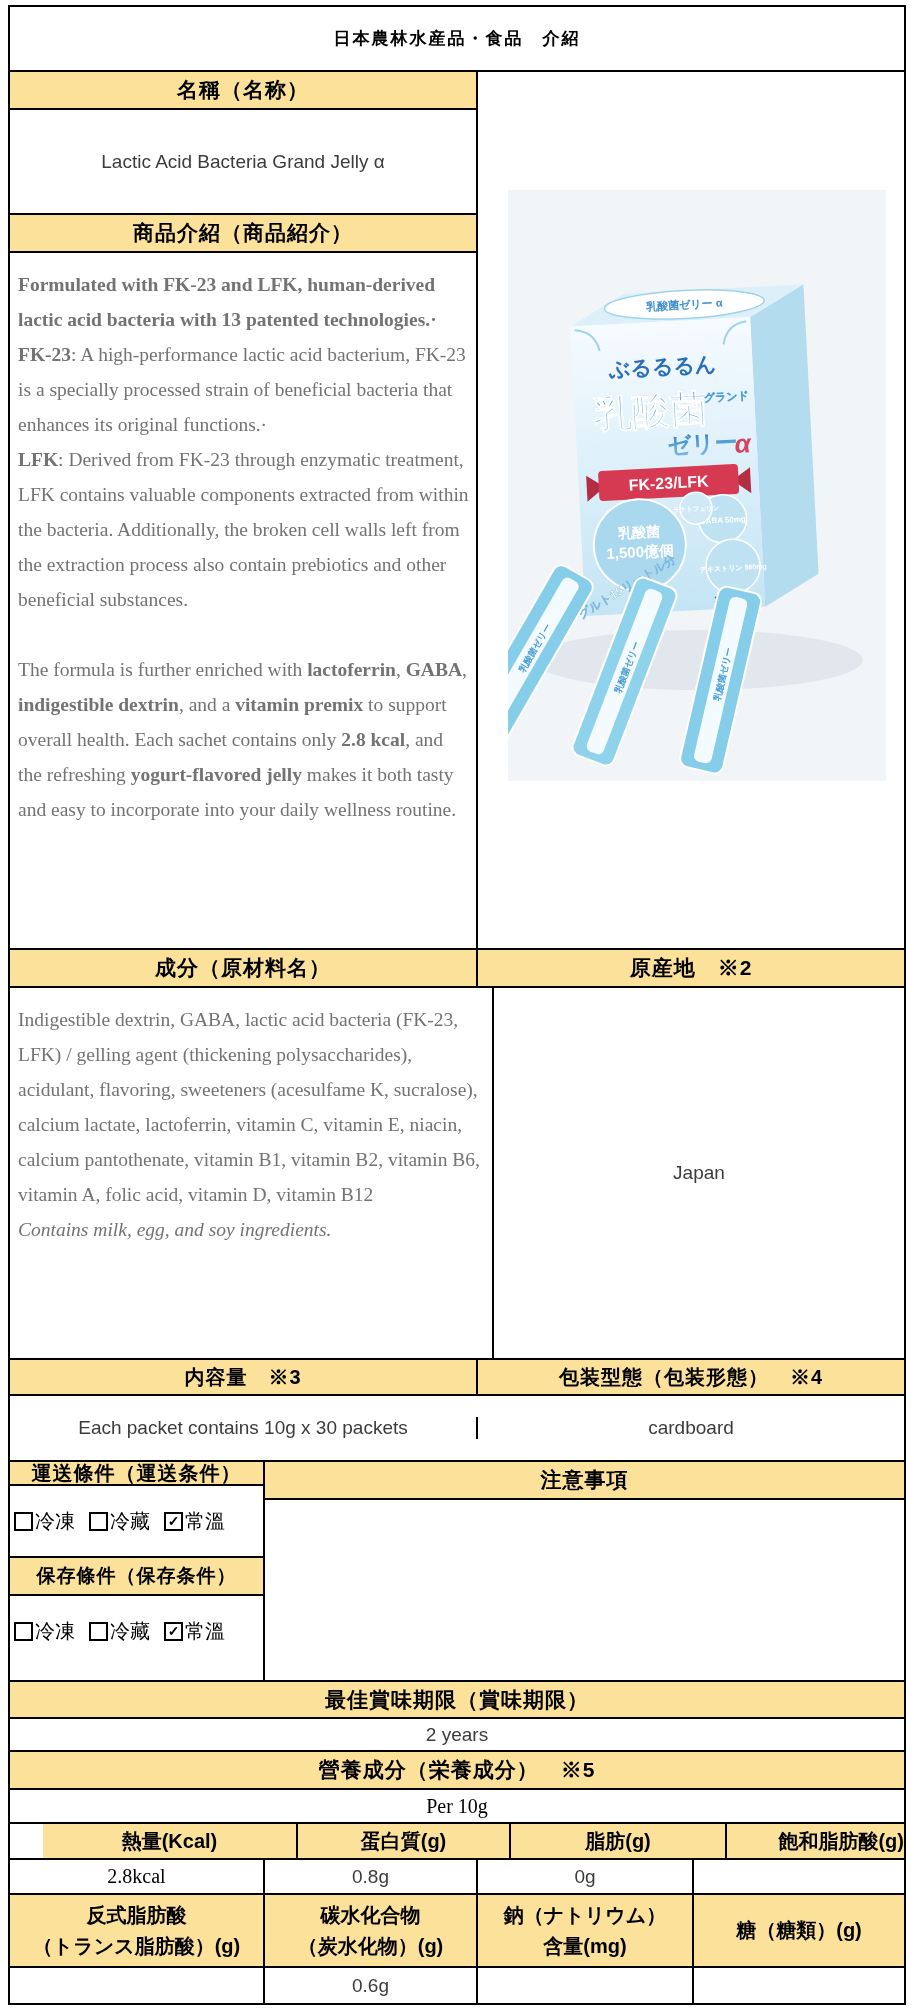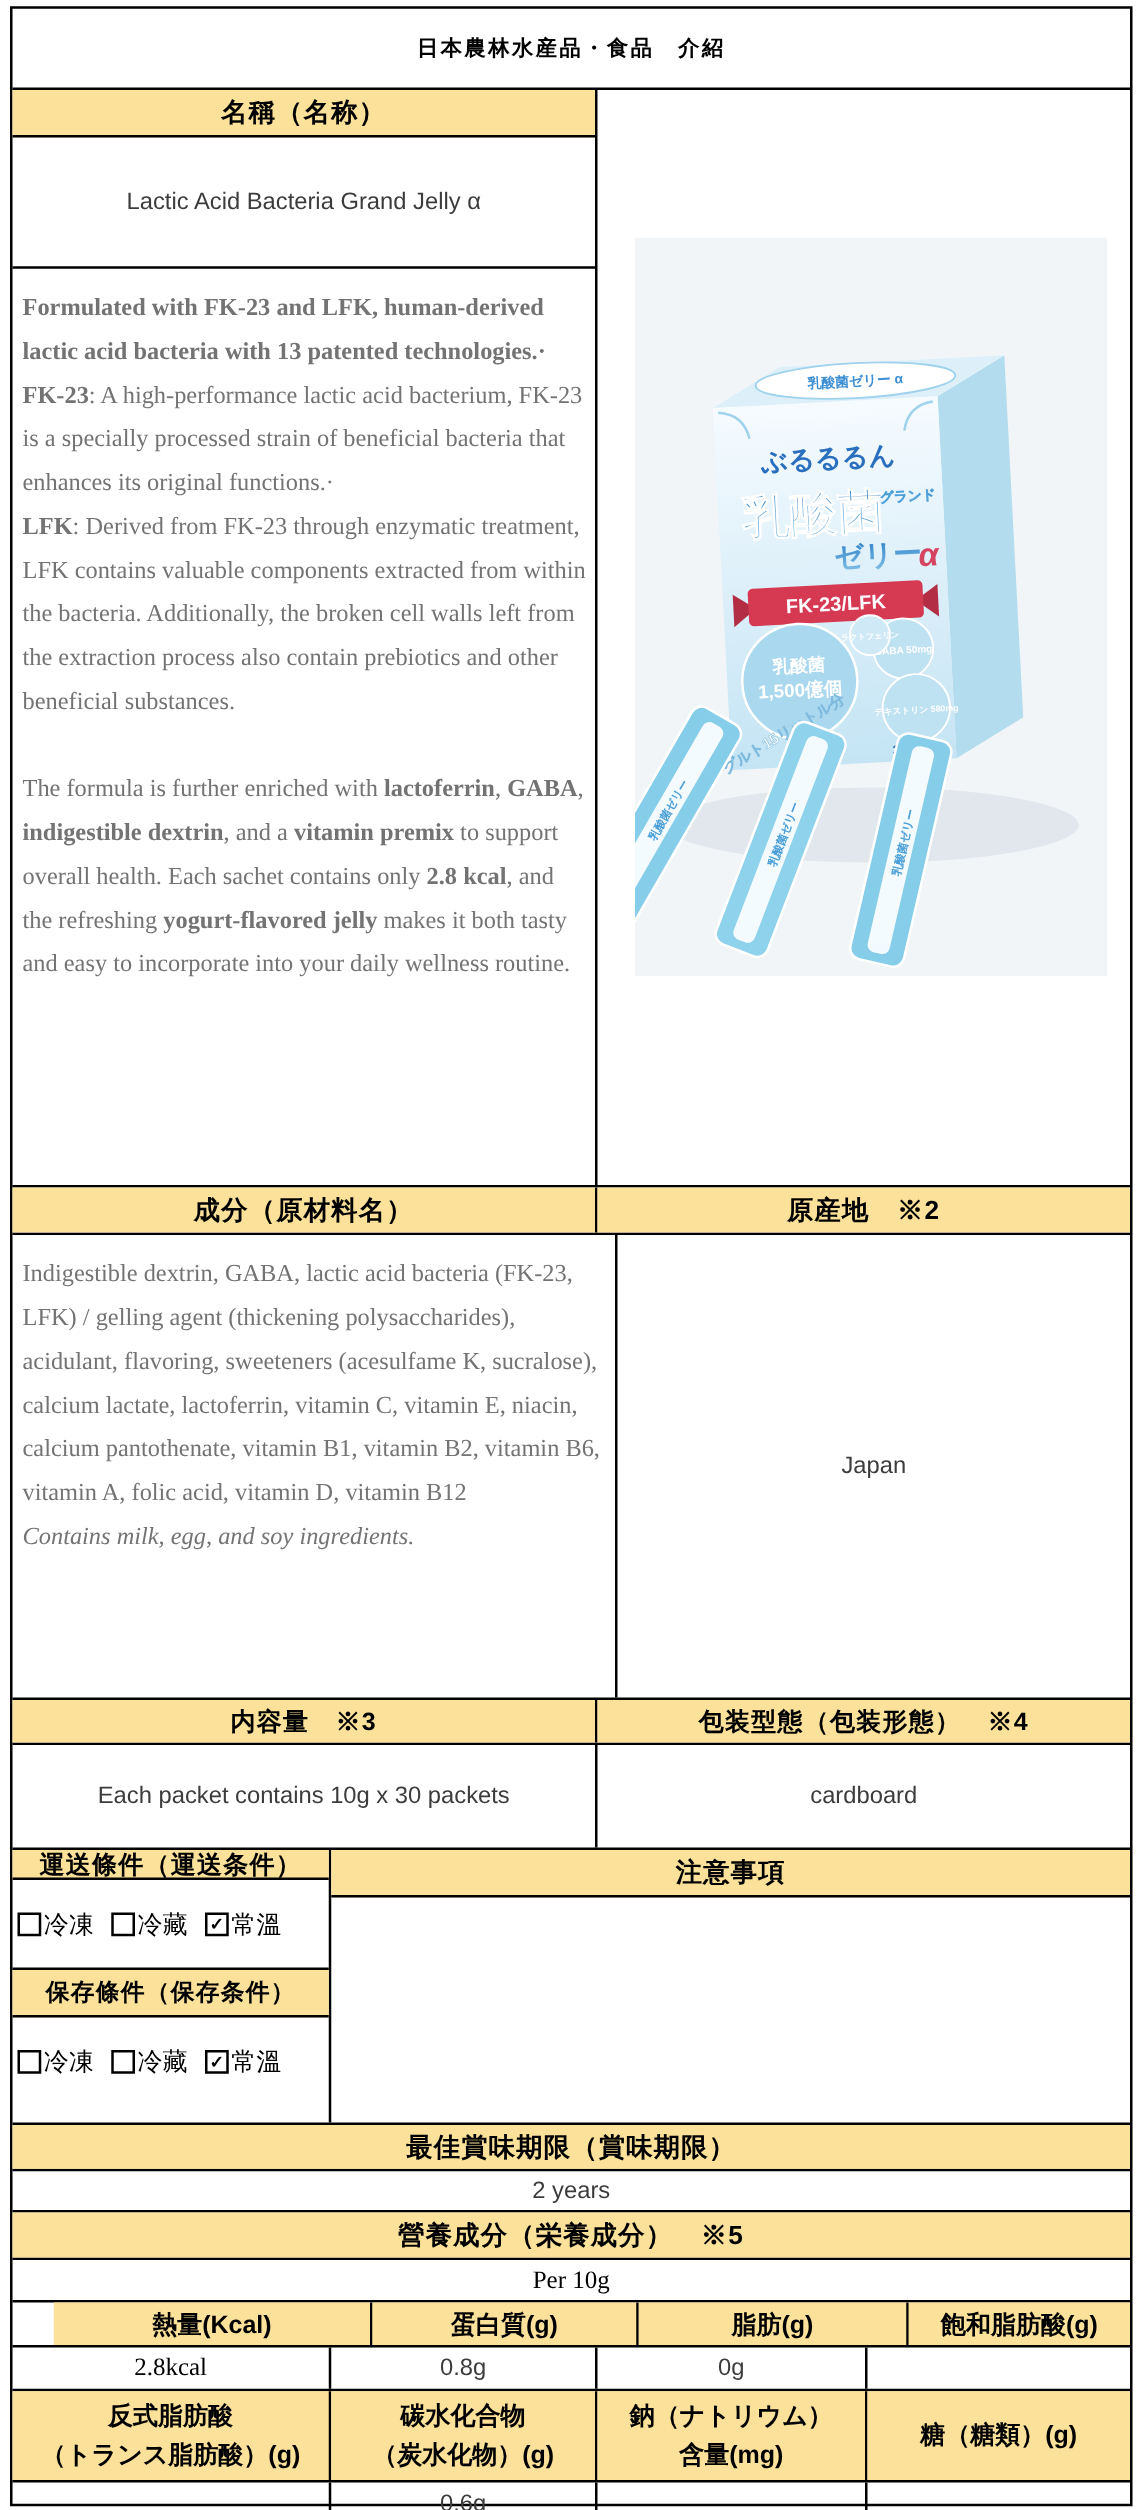--- a/index.html
+++ b/index.html
@@ -46,20 +46,23 @@
     </div>
 
     <div class="row" style="height:878px;">
       <div class="colblock br" style="width:468px;">
         <div class="sub bb hdr" style="height:38px;">
           <span>名稱（名称）</span>
         </div>
         <div class="sub bb val-sans" style="height:105px;">
           <span>Lactic Acid Bacteria Grand Jelly α</span>
         </div>
+        <div class="sub bb hdr" style="height:38px;">
+          <span>商品介紹（商品紹介）</span>
+        </div>
         <div class="serif-block" style="flex:1;">
             <div class="para"><span class="b">Formulated with FK-23 and LFK, human-derived lactic acid bacteria with 13 patented technologies.·</span></div>
             <div class="para"><span class="b">FK-23</span><span>: A high-performance lactic acid bacterium, FK-23 is a specially processed strain of beneficial bacteria that enhances its original functions.·</span></div>
             <div class="para"><span class="b">LFK</span><span>: Derived from FK-23 through enzymatic treatment, LFK contains valuable components extracted from within the bacteria. Additionally, the broken cell walls left from the extraction process also contain prebiotics and other beneficial substances.</span></div>
             <div class="para blank">&nbsp;</div>
             <div class="para"><span>The formula is further enriched with </span><span class="b">lactoferrin</span><span>, </span><span class="b">GABA</span><span>, </span><span class="b">indigestible dextrin</span><span>, and a </span><span class="b">vitamin premix</span><span> to support overall health. Each sachet contains only </span><span class="b">2.8 kcal</span><span>, and the refreshing </span><span class="b">yogurt-flavored jelly</span><span> makes it both tasty and easy to incorporate into your daily wellness routine.</span></div>
           </div>
       </div>
 
       <div class="photo-wrap">
@@ -154,21 +157,21 @@
 
     <div class="row" style="height:36px;">
       <div class="cell br hdr" style="width:468px;font-size:20px;">
         <span>内容量　※3</span>
       </div>
       <div class="cell hdr" style="flex:1;font-size:20px;">
         <span>包装型態（包装形態）　※4</span>
       </div>
     </div>
 
-    <div class="row" style="height:84px;">
+    <div class="row" style="height:66px;align-items:center;">
       <div class="cell br val-sans" style="width:468px;">
         <span>Each packet contains 10g x 30 packets</span>
       </div>
       <div class="cell val-sans" style="flex:1;">
         <span>cardboard</span>
       </div>
     </div>
 
     <div class="row" style="height:220px;">
       <div class="colblock br" style="width:255px;">
@@ -242,21 +245,21 @@
     <div class="row" style="height:36px;padding-left:33px;">
       <div class="cell br nhdr" style="width:255px;">
           <span>熱量(Kcal)</span>
         </div>
       <div class="cell br nhdr" style="width:213px;">
           <span>蛋白質(g)</span>
         </div>
       <div class="cell br nhdr" style="width:216px;">
           <span>脂肪(g)</span>
         </div>
-      <div class="cell nhdr" style="flex:1;">
+      <div class="cell nhdr" style="flex:1;justify-content:flex-end;">
           <span>飽和脂肪酸(g)</span>
         </div>
     </div>
 
     <div class="row" style="height:35px;">
       <div class="cell br serif" style="width:255px;font-size:20px;justify-content:center;">
           <span>2.8kcal</span>
         </div>
       <div class="cell br val-sans" style="width:213px;">
           <span>0.8g</span>

